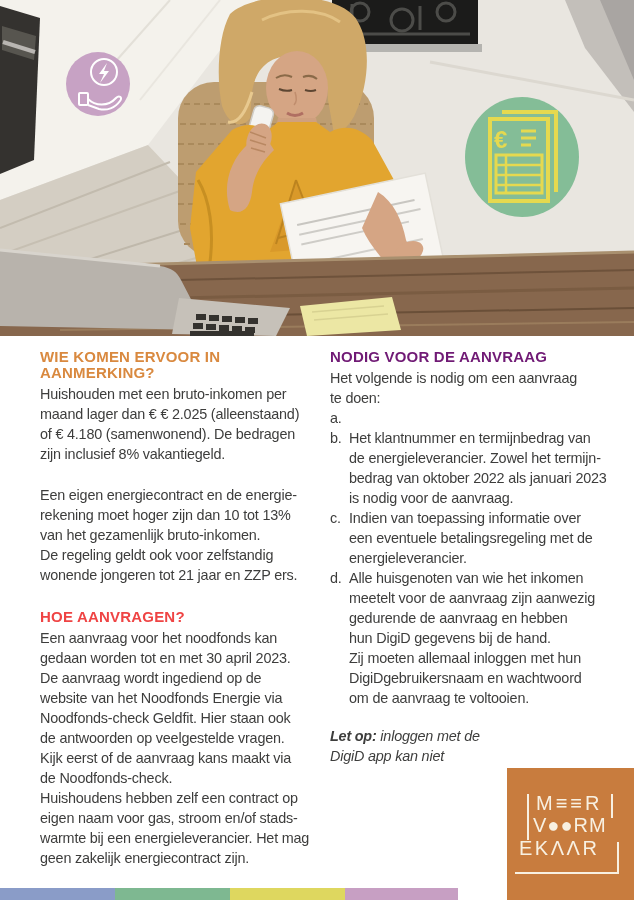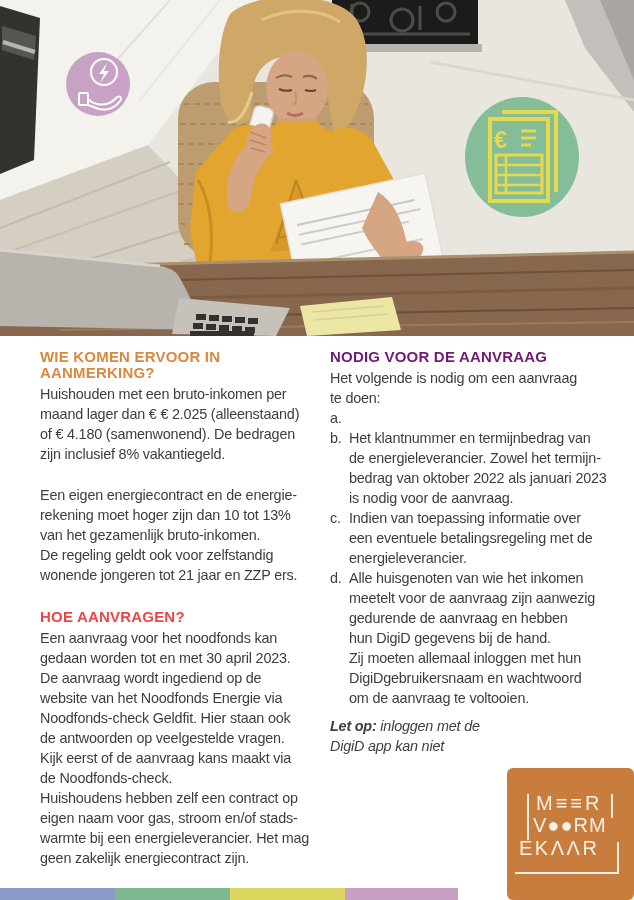--- a/index.html
+++ b/index.html
@@ -14,24 +14,24 @@
   
   .col{position:absolute;top:349px;font-size:14.4px;line-height:20px;letter-spacing:-0.2px;}
   .col-left{left:40px;width:278px;}
   .col-right{left:330px;width:290px;}
   .h{font-weight:bold;font-size:15px;letter-spacing:0.2px;line-height:16px;margin:0 0 3px 0;}
   .h2{margin-top:24px;}
   .lines{white-space:pre;margin:0;}
   .gap{height:21px;}
   .list-item{display:flex;align-items:flex-start;}
   .list-item .lbl{width:19px;flex:none;}
-  .note{margin-top:8px;font-style:italic;}
+  .note{margin-top:18px;font-style:italic;}
   .note .nlbl{font-weight:bold;}
   
-  .logo{position:absolute;left:507px;top:768px;width:127px;height:132px;border-radius:6px;}
+  .logo{position:absolute;left:507px;top:768px;width:127px;height:132px;}
   .logo .lline{position:absolute;color:#f8f0e1;font-size:20px;font-weight:400;white-space:pre;}
   .lg1{left:29px;top:24px;letter-spacing:3px;}
   .lg2{left:26px;top:46px;letter-spacing:1px;}
   .lg3{left:12px;top:69px;letter-spacing:2.5px;}
   .lbar{position:absolute;background:#f8f0e1;}
   .lbar.v{width:2px;}
   .lbar.h{height:2px;}
   
   .stripe{position:absolute;left:0;top:888px;height:12px;width:458px;display:flex;}
   .stripe .seg{height:12px;}

